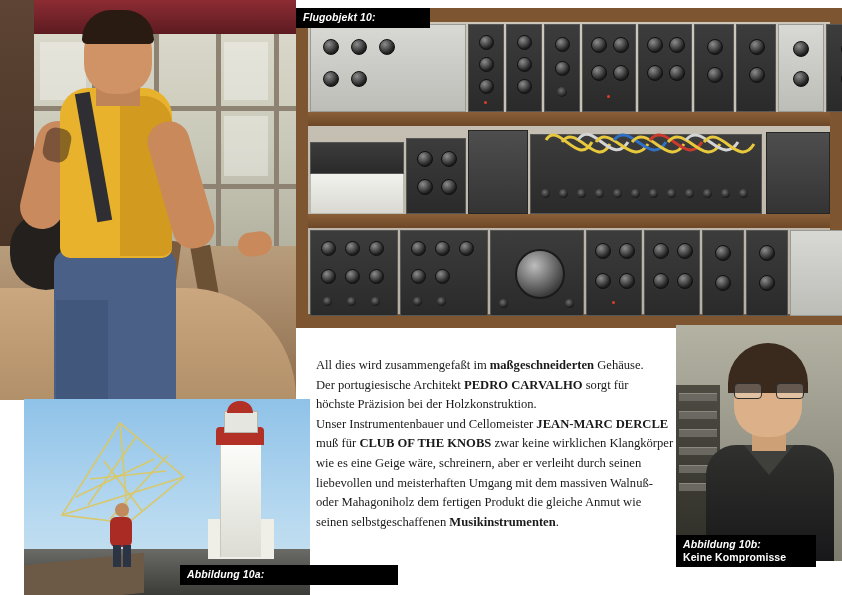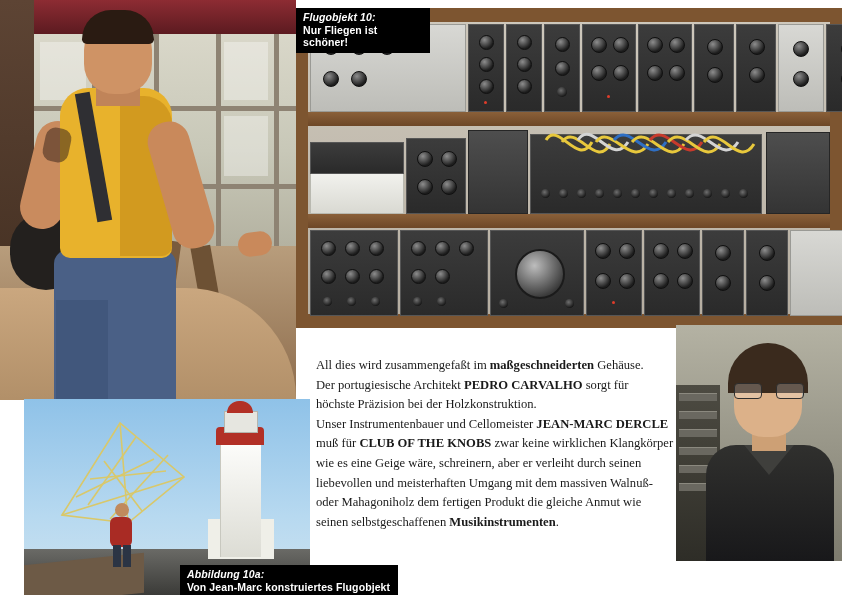--- a/index.html
+++ b/index.html
@@ -527,21 +527,20 @@
       </div>
       <div class="sw-mod" style="width:40px;height:84px">
         <div class="sw-knob" style="left:12px;top:14px;width:14px;height:14px"></div>
         <div class="sw-knob" style="left:12px;top:44px;width:14px;height:14px"></div>
       </div>
       <div class="sw-mod light" style="width:76px;height:84px"></div>
     </div>
 
     <div class="caption" style="left:0px;top:0px;width:120px">
       <span class="lbl">Flugobjekt 10:</span>
-      <span class="txt">Nur Fliegen ist schöner!</span>
     </div>
   </div>
 
   <div class="photo" id="photo-flugobjekt">
     <div class="fl-ground"></div>
     <div class="fl-roofL"></div>
     <div class="fl-base"></div>
     <div class="fl-tower"></div>
     <div class="fl-towertop"></div>
     <div class="fl-lantern"></div>
@@ -563,21 +562,20 @@
     <div class="fl-person">
       <div class="fl-phead"></div>
       <div class="fl-pbody"></div>
       <div class="fl-pleg"></div>
       <div class="fl-pleg2"></div>
     </div>
   </div>
 
   <div class="caption" style="left:180px;top:565px;width:204px">
     <span class="lbl">Abbildung 10a:</span>
-    <span class="txt">Von Jean-Marc konstruiertes Flugobjekt</span>
   </div>
 
 
   <div class="photo" id="photo-portrait">
     <div class="pt-bg"></div>
     <div class="pt-rack">
       <div class="pt-rackrow" style="top:8px"></div>
       <div class="pt-rackrow" style="top:26px"></div>
       <div class="pt-rackrow" style="top:44px"></div>
       <div class="pt-rackrow" style="top:62px"></div>
@@ -588,16 +586,20 @@
     <div class="pt-collar"></div>
     <div class="pt-neck"></div>
     <div class="pt-face"></div>
     <div class="pt-hair"></div>
     <div class="pt-glasses">
       <div class="pt-lens" style="left:0px"></div>
       <div class="pt-lens" style="left:42px"></div>
     </div>
   </div>
 
+  <div class="caption" style="left:676px;top:535px;width:126px">
+    <span class="lbl">Abbildung 10b:</span>
+    <span class="txt">Keine Kompromisse</span>
+  </div>
 
   <div class="bodytext" id="body-paragraph"><span>All dies wird zusammengefaßt im </span><b>maßgeschneiderten</b><span> Gehäuse.</span><br><span>Der portugiesische Architekt </span><b>PEDRO CARVALHO</b><span> sorgt für</span><br><span>höchste Präzision bei der Holzkonstruktion.</span><br><span>Unser Instrumentenbauer und Cellomeister </span><b>JEAN-MARC DERCLE</b><br><span>muß für </span><b>CLUB OF THE KNOBS</b><span> zwar keine wirklichen Klangkörper</span><br><span>wie es eine Geige wäre, schreinern, aber er verleiht durch seinen</span><br><span>liebevollen und meisterhaften Umgang mit dem massiven Walnuß-</span><br><span>oder Mahagoniholz dem fertigen Produkt die gleiche Anmut wie</span><br><span>seinen selbstgeschaffenen </span><b>Musikinstrumenten</b><span>.</span></div>
 
 </div>
 
 </body></html>

